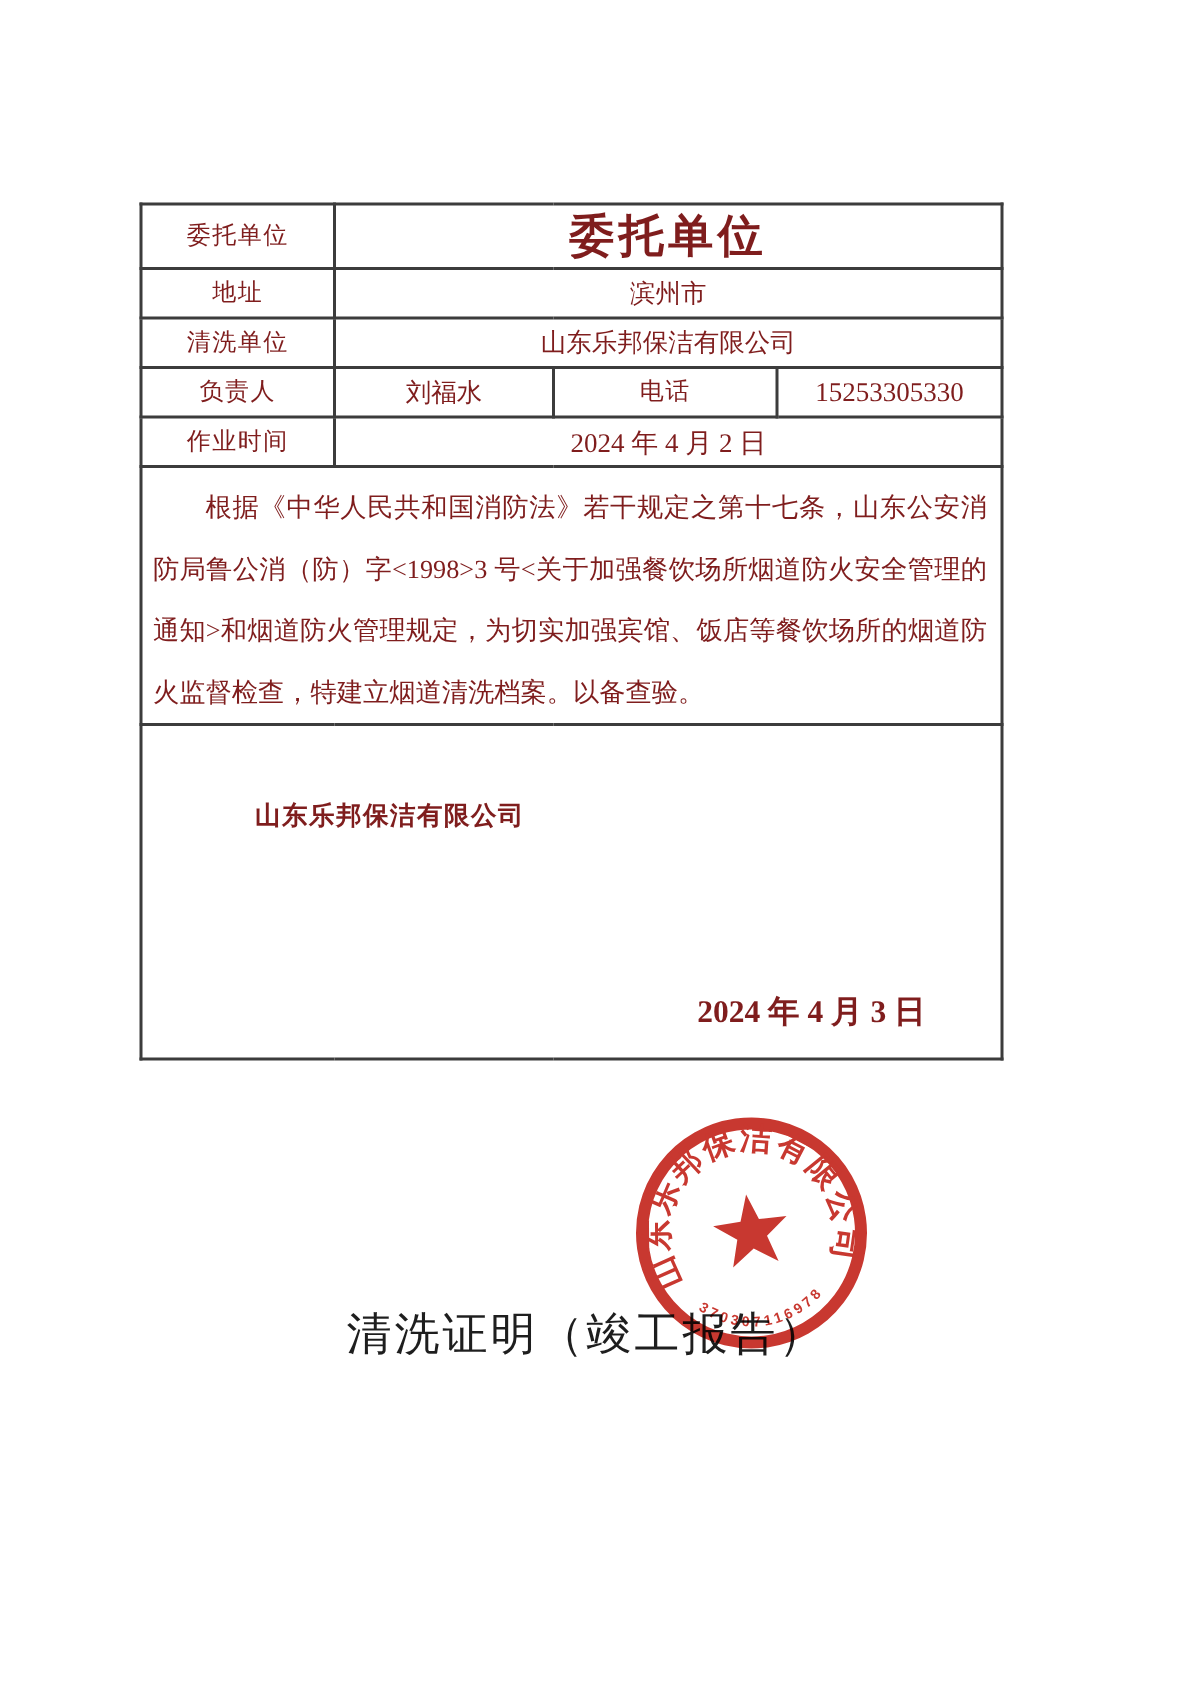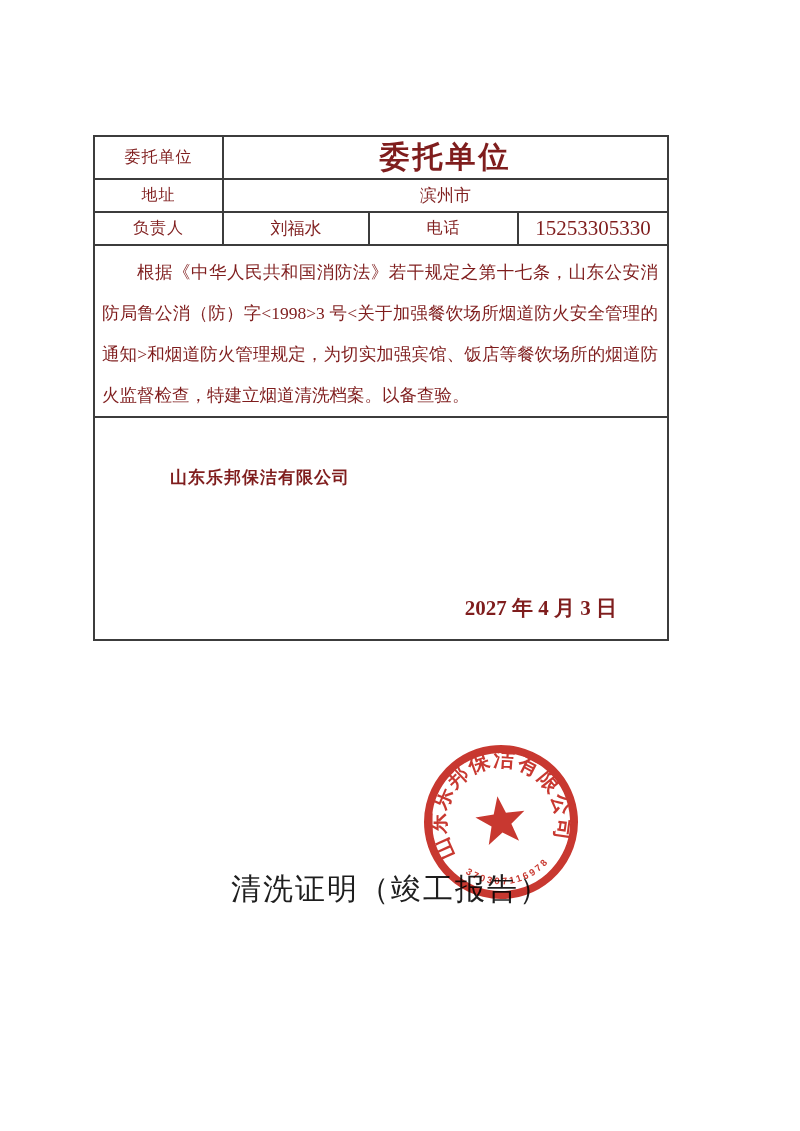--- a/index.html
+++ b/index.html
@@ -31,21 +31,21 @@
     color: #7f1d1d;
     overflow: hidden;
   }
   .cert-table tr.form-row { height: 33px; }
   .cert-table td.label-cell { font-size: 16px; letter-spacing: 1px; }
   .cert-table td.big-value {
     font-size: 30px;
     font-weight: bold;
     letter-spacing: 3px;
   }
-  .cert-table td.num-value { font-size: 21px; }
+  .cert-table td.num-value { font-size: 18px; }
   .cert-table td.paragraph-cell {
     height: 168px;
     text-align: justify;
     vertical-align: top;
     padding: 6px 9px 0 7px;
     font-size: 17.5px;
     line-height: 41px;
     text-indent: 2em;
   }
   .cert-table td.signature-cell {
@@ -107,32 +107,40 @@
     <tbody>
       <tr class="form-row">
         <td class="label-cell">委托单位</td>
         <td class="big-value" colspan="3">委托单位</td>
       </tr>
       <tr class="form-row">
         <td class="label-cell">地址</td>
         <td colspan="3">滨州市</td>
       </tr>
       <tr class="form-row">
+        <td class="label-cell">清洗单位</td>
+        <td colspan="3">山东乐邦保洁有限公司</td>
+      </tr>
+      <tr class="form-row">
         <td class="label-cell">负责人</td>
         <td>刘福水</td>
         <td class="label-cell">电话</td>
         <td class="num-value">15253305330</td>
+      </tr>
+      <tr class="form-row">
+        <td class="label-cell">作业时间</td>
+        <td class="num-value" colspan="3">2024 年 4 月 2 日</td>
       </tr>
       <tr>
         <td class="paragraph-cell" colspan="4">根据《中华人民共和国消防法》若干规定之第十七条，山东公安消防局鲁公消（防）字&lt;1998&gt;3 号&lt;关于加强餐饮场所烟道防火安全管理的通知&gt;和烟道防火管理规定，为切实加强宾馆、饭店等餐饮场所的烟道防火监督检查，特建立烟道清洗档案。以备查验。</td>
       </tr>
       <tr>
         <td class="signature-cell" colspan="4">
           <div class="sig-company">山东乐邦保洁有限公司</div>
-          <div class="sig-date">2027 年 4 月 3 日</div>
+          <div class="sig-date">2024 年 4 月 3 日</div>
         </td>
       </tr>
     </tbody>
   </table>
 
   <div class="doc-title">清洗证明（竣工报告）</div>
 
   <svg class="stamp" viewBox="-85 -85 170 170">
     <circle cx="0" cy="0" r="73" fill="none" stroke="#c4271e" stroke-width="8"></circle>
     <polygon points="0,-26 6.2,-8.5 24.7,-8 10,3.2 15.3,21 0,10.5 -15.3,21 -10,3.2 -24.7,-8 -6.2,-8.5" fill="#c4271e"></polygon>

